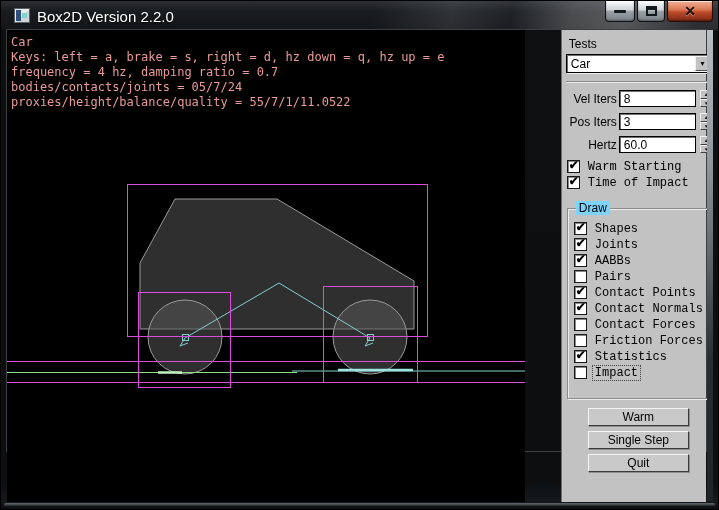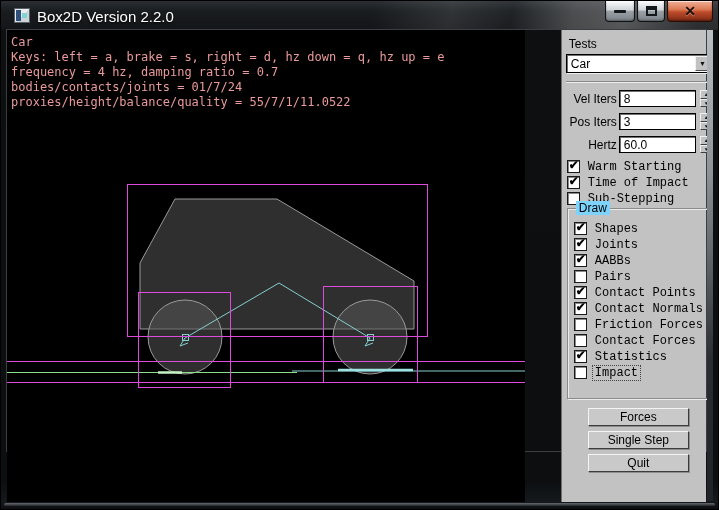--- a/index.html
+++ b/index.html
@@ -138,21 +138,21 @@
         </g>
 
         <g fill="none" stroke-width="1" stroke="#dd4bdd">
           <rect x="120.5" y="154.5" width="300" height="152"></rect>
           <rect x="131.5" y="262.5" width="92" height="95"></rect>
           <rect x="316.5" y="256.5" width="94" height="96"></rect>
           <line x1="0" y1="331.5" x2="546" y2="331.5"></line>
           <line x1="0" y1="352.5" x2="546" y2="352.5"></line>
         </g>
       </svg>
-      <div class="hud" id="hud" style="color: rgb(234, 154, 154);"><div>Car</div><div>Keys: left = a, brake = s, right = d, hz down = q, hz up = e</div><div>frequency = 4 hz, damping ratio = 0.7</div><div>bodies/contacts/joints = 01/7/24</div><div>proxies/height/balance/quality = 55/7/1/11.0522</div></div>
+      <div class="hud" id="hud" style="color: rgb(234, 154, 154);"><div>Car</div><div>Keys: left = a, brake = s, right = d, hz down = q, hz up = e</div><div>frequency = 4 hz, damping ratio = 0.7</div><div>bodies/contacts/joints = 05/7/24</div><div>proxies/height/balance/quality = 55/7/1/11.0522</div></div>
     </div>
 
     <div class="panel">
       <div class="tests-label">Tests</div>
       <div class="dropdown">
         <span class="dd-value">Car</span>
         <span class="dd-btn">
           <span class="dd-arrow">▼</span>
         </span>
       </div>
@@ -190,24 +190,20 @@
               <span class="mark">✔</span>
             </span>
     <span class="cb-label">Warm Starting</span>
   </div>
           <div class="cb-row checked">
     <span class="cb">
               <span class="mark">✔</span>
             </span>
     <span class="cb-label">Time of Impact</span>
   </div>
-          <div class="cb-row">
-    <span class="cb"></span>
-    <span class="cb-label">Sub-Stepping</span>
-  </div>
         </div>
 
       <div class="draw-group">
         <div class="draw-title">Draw</div>
         <div class="draw-items" id="draw-items">
             <div class="cb-row checked">
     <span class="cb">
                 <span class="mark">✔</span>
               </span>
     <span class="cb-label">Shapes</span>
@@ -235,41 +231,41 @@
     <span class="cb-label">Contact Points</span>
   </div>
             <div class="cb-row checked">
     <span class="cb">
                 <span class="mark">✔</span>
               </span>
     <span class="cb-label">Contact Normals</span>
   </div>
             <div class="cb-row">
     <span class="cb"></span>
+    <span class="cb-label">Contact Forces</span>
+  </div>
+            <div class="cb-row">
+    <span class="cb"></span>
     <span class="cb-label">Friction Forces</span>
   </div>
-            <div class="cb-row">
-    <span class="cb"></span>
-    <span class="cb-label">Contact Forces</span>
-  </div>
             <div class="cb-row checked">
     <span class="cb">
                 <span class="mark">✔</span>
               </span>
     <span class="cb-label">Statistics</span>
   </div>
             <div class="cb-row focused">
     <span class="cb"></span>
     <span class="cb-label">Impact</span>
   </div>
           </div>
       </div>
 
       <div class="btn-col" id="btn-col">
-          <div class="g-btn">Forces</div>
+          <div class="g-btn">Warm</div>
           <div class="g-btn">Single Step</div>
           <div class="g-btn">Quit</div>
         </div>
     </div>
   </div>
 
   <div class="frame-side-r"></div>
   <div class="frame-bottom-gloss"></div>
 </div>
 

